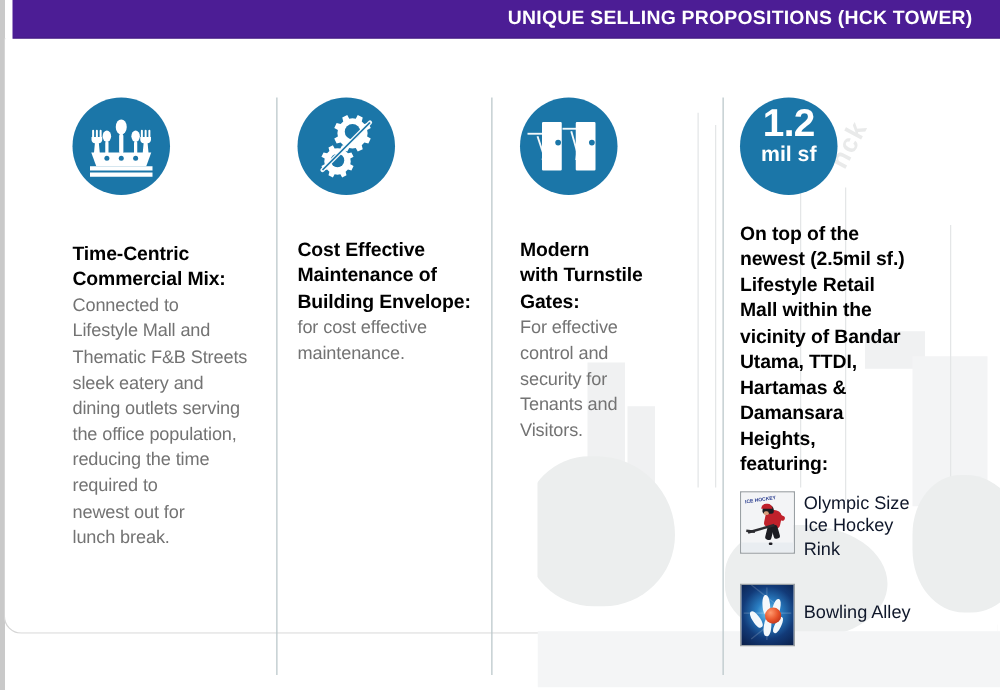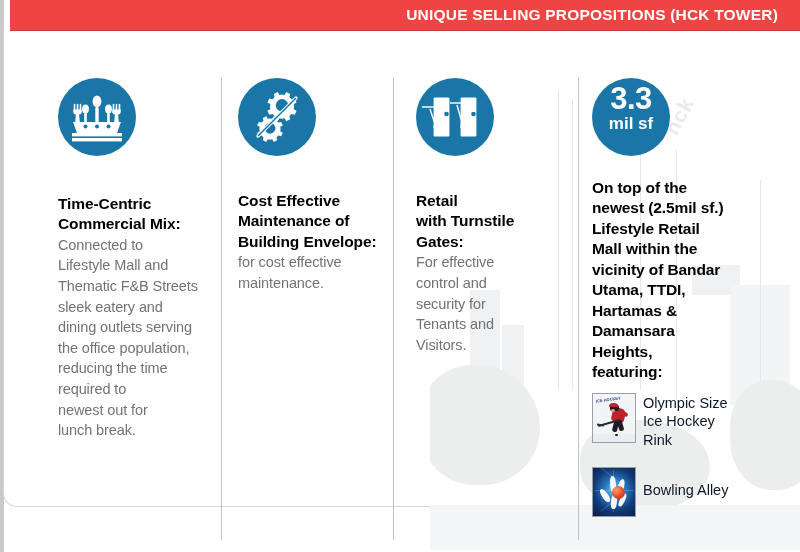--- a/index.html
+++ b/index.html
@@ -44,21 +44,21 @@
     background: transparent;
     pointer-events: none;
   }
 
   
   #header-bar {
     position: absolute;
     left: 10px; top: 0;
     width: 790px;
     height: 31px;
-    background: #ef4444;
+    background: #4c1d95;
     box-shadow: inset 0 -1px 0 rgba(0,0,0,.12);
   }
   #header-title {
     position: absolute;
     right: 22px;
     top: 6px;
     color: #ffffff;
     font-size: 15.5px;
     font-weight: bold;
     letter-spacing: .2px;
@@ -375,37 +375,37 @@
           <line x1="22" y1="29" x2="28" y2="50"></line>
           <line x1="48" y1="25" x2="45" y2="50"></line>
           <line x1="48" y1="25" x2="55" y2="50"></line>
           <line x1="14" y1="31" x2="20" y2="49"></line>
           <line x1="41" y1="27" x2="47" y2="48"></line>
         </g>
       </svg>
     </div>
     <div class="text-block">
       <div class="col-heading">
-        <div>Retail</div>
+        <div>Modern</div>
         <div>with Turnstile</div>
         <div>Gates:</div>
       </div>
       <div class="col-body">
         <div>For effective</div>
         <div>control and</div>
         <div>security for</div>
         <div>Tenants and</div>
         <div>Visitors.</div>
       </div>
     </div>
   </div>
 
   <div class="column" id="col-4">
     <div id="stat-circle">
-      <div id="stat-number">3.3</div>
+      <div id="stat-number">1.2</div>
       <div id="stat-unit">mil sf</div>
     </div>
     <div class="text-block">
       <div class="col-heading">
         <div>On top of the</div>
         <div>newest (2.5mil sf.)</div>
         <div>Lifestyle Retail</div>
         <div>Mall within the</div>
         <div>vicinity of  Bandar</div>
         <div>Utama, TTDI,</div>

